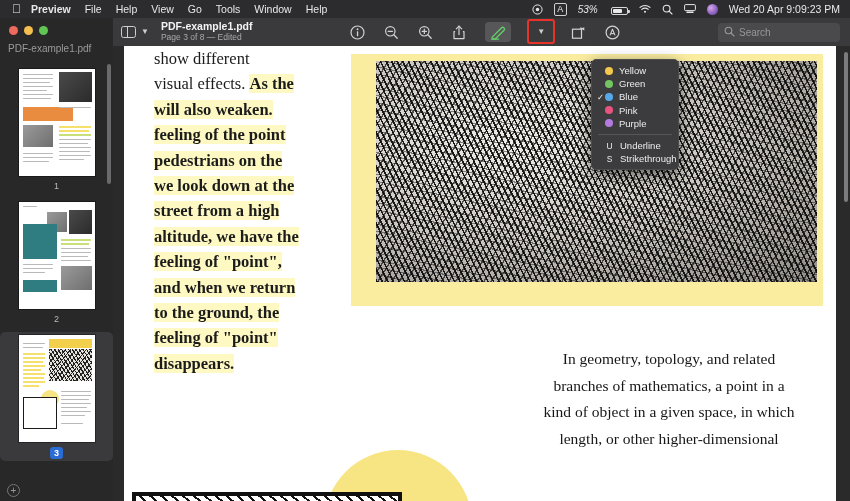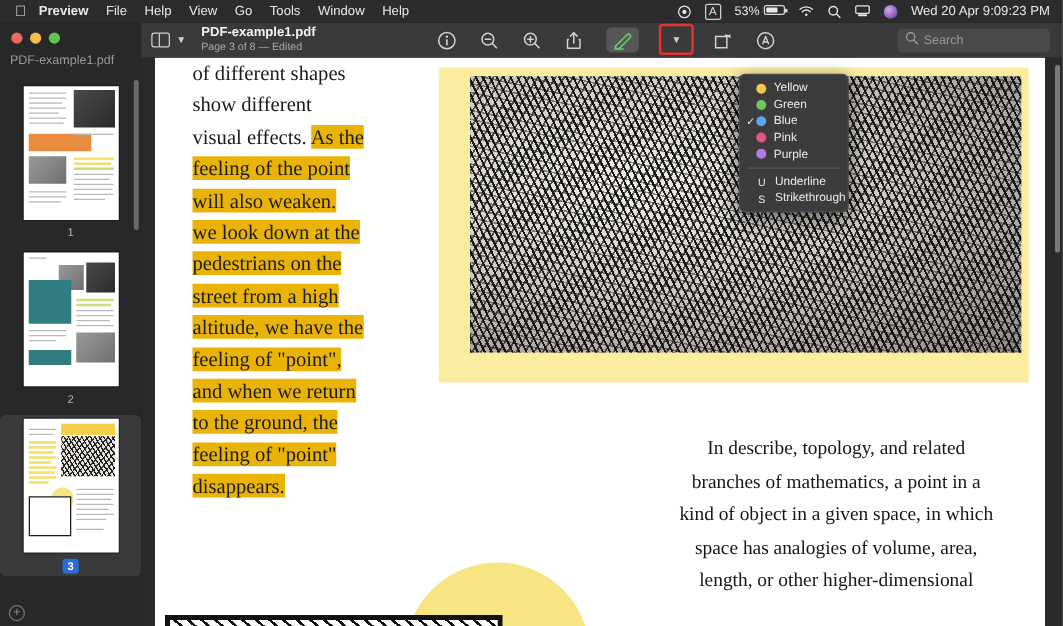--- a/index.html
+++ b/index.html
@@ -19,21 +19,21 @@
     font-size: 10.5px; color: #e8e8ea;
     padding: 0 6px;
     z-index: 60;
   }
   .menubar .apple { font-size: 12px; margin: 0 10px 0 6px; line-height: 1; }
   .menubar .mitem { margin-right: 14px; white-space: nowrap; }
   .menubar .mitem.strong { font-weight: bold; }
   .menubar .spacer { flex: 1; }
   .status { display: flex; align-items: center; gap: 11px; margin-right: 4px; }
   .status .s-ic { font-size: 10.5px; color: #e8e8ea; display: flex; align-items: center; }
-  .batt-wrap { display: flex; align-items: flex-start; gap: 3px; }
+  .batt-wrap { display: flex; align-items: flex-end; gap: 13px; font-style: italic; }
   .batt-txt { font-size: 10px; }
   .batt {
     width: 17px; height: 8px; border: 1px solid #d8d8da; border-radius: 2px;
     position: relative; display: inline-block;
   }
   .batt::after {
     content: ""; position: absolute; right: -3px; top: 2px;
     width: 1.5px; height: 3px; background: #d8d8da; border-radius: 0 1px 1px 0;
   }
   .batt i { position: absolute; left: 1px; top: 1px; bottom: 1px; width: 60%; background: #e8e8ea; border-radius: 1px; display: block; }
@@ -145,21 +145,21 @@
   }
   .page {
     position: absolute; left: 11px; top: 0; width: 712px; height: 470px;
     background: #ffffff;
   }
   .col-left {
     position: absolute; left: 30px; top: 0px; width: 175px;
     font-family: "Liberation Serif", serif;
     font-size: 16.5px; line-height: 25.4px; color: #1b1b1b;
   }
-  .hl { background: #eab308; }
+  .hl { background: #fef9c3; font-weight: bold; }
   .col-left .ln { white-space: nowrap; }
 
   .figure {
     position: absolute; left: 227px; top: 8px; width: 472px; height: 252px;
     background: #fbeda0; padding: 7px 6px 24px 25px;
   }
   .mesh {
     width: 100%; height: 100%;
     background:
       repeating-linear-gradient(64deg, rgba(10,10,10,.92) 0 1.6px, rgba(255,255,255,0) 1.6px 5px),
@@ -441,50 +441,48 @@
           </span>
           <span class="ph">Search</span>
         </span>
       </div>
     </div>
 
     <div class="canvas">
       <div class="page">
 
         <div class="col-left">
-          <div class="ln"><span>of different shapes</span></div>
           <div class="ln"><span>show different</span></div>
           <div class="ln"><span>visual effects. </span><span class="hl">As the</span></div>
+          <div class="ln"><span class="hl">will also weaken.</span></div>
           <div class="ln"><span class="hl">feeling of the point</span></div>
-          <div class="ln"><span class="hl">will also weaken.</span></div>
+          <div class="ln"><span class="hl">pedestrians on the</span></div>
           <div class="ln"><span class="hl">we look down at the</span></div>
-          <div class="ln"><span class="hl">pedestrians on the</span></div>
           <div class="ln"><span class="hl">street from a high</span></div>
           <div class="ln"><span class="hl">altitude, we have the</span></div>
           <div class="ln"><span class="hl">feeling of "point",</span></div>
           <div class="ln"><span class="hl">and when we return</span></div>
           <div class="ln"><span class="hl">to the ground, the</span></div>
           <div class="ln"><span class="hl">feeling of "point"</span></div>
           <div class="ln"><span class="hl">disappears.</span></div>
         </div>
 
         <div class="figure">
           <div class="mesh"></div>
         </div>
 
         <div class="yellow-circle"></div>
         <div class="bottom-frame">
           <div class="inner"></div>
         </div>
 
         <div class="col-right">
-          <div class="ln">In describe, topology, and related</div>
+          <div class="ln">In geometry, topology, and related</div>
           <div class="ln">branches of mathematics, a point in a</div>
           <div class="ln">kind of object in a given space, in which</div>
-          <div class="ln">space has analogies of volume, area,</div>
           <div class="ln">length, or other higher-dimensional</div>
 
         </div>
       </div>
       <div class="v-scroll"></div>
     </div>
 
     <div class="dropdown">
       <div class="dd-item">
         <span class="dd-check"></span>

